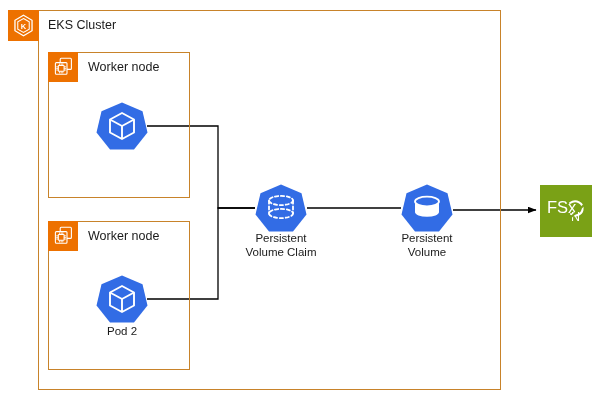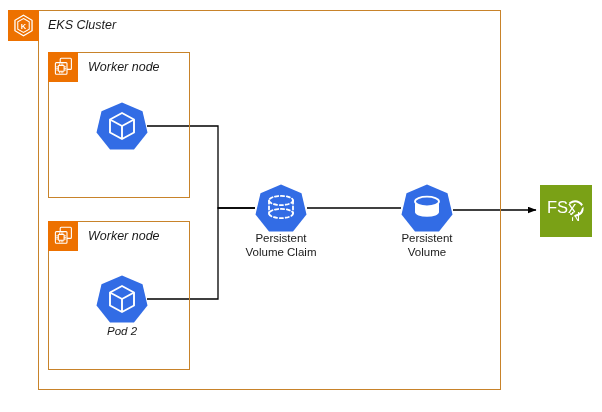--- a/index.html
+++ b/index.html
@@ -81,21 +81,20 @@
     height: 30px;
   }
 
   
   .group-title {
     position: absolute;
     font-size: 12.5px;
     color: #1a1a1a;
     white-space: nowrap;
     line-height: 1;
-    font-style: italic;
   }
   #eks-cluster-title { left: 48px; top: 19px; }
   #worker-node-1-title { left: 88px; top: 61px; }
   #worker-node-2-title { left: 88px; top: 230px; }
 
   
   .k8s-node {
     position: absolute;
     width: 52px;
     height: 52px;
@@ -107,21 +106,21 @@
 
   .node-label {
     position: absolute;
     text-align: center;
     font-size: 11.5px;
     color: #1a1a1a;
     line-height: 13.5px;
     white-space: pre-line;
   }
   #pod-1-label { left: 62px;  top: 152px; width: 120px; }
-  #pod-2-label { left: 62px;  top: 325px; width: 120px; font-style: italic; }
+  #pod-2-label { left: 62px;  top: 325px; width: 120px; }
   #pvc-label   { left: 221px; top: 232px; width: 120px; }
   #pv-label    { left: 367px; top: 232px; width: 120px; }
 
   
   #fsx-node {
     position: absolute;
     left: 540px;
     top: 185px;
     width: 52px;
     height: 52px;

